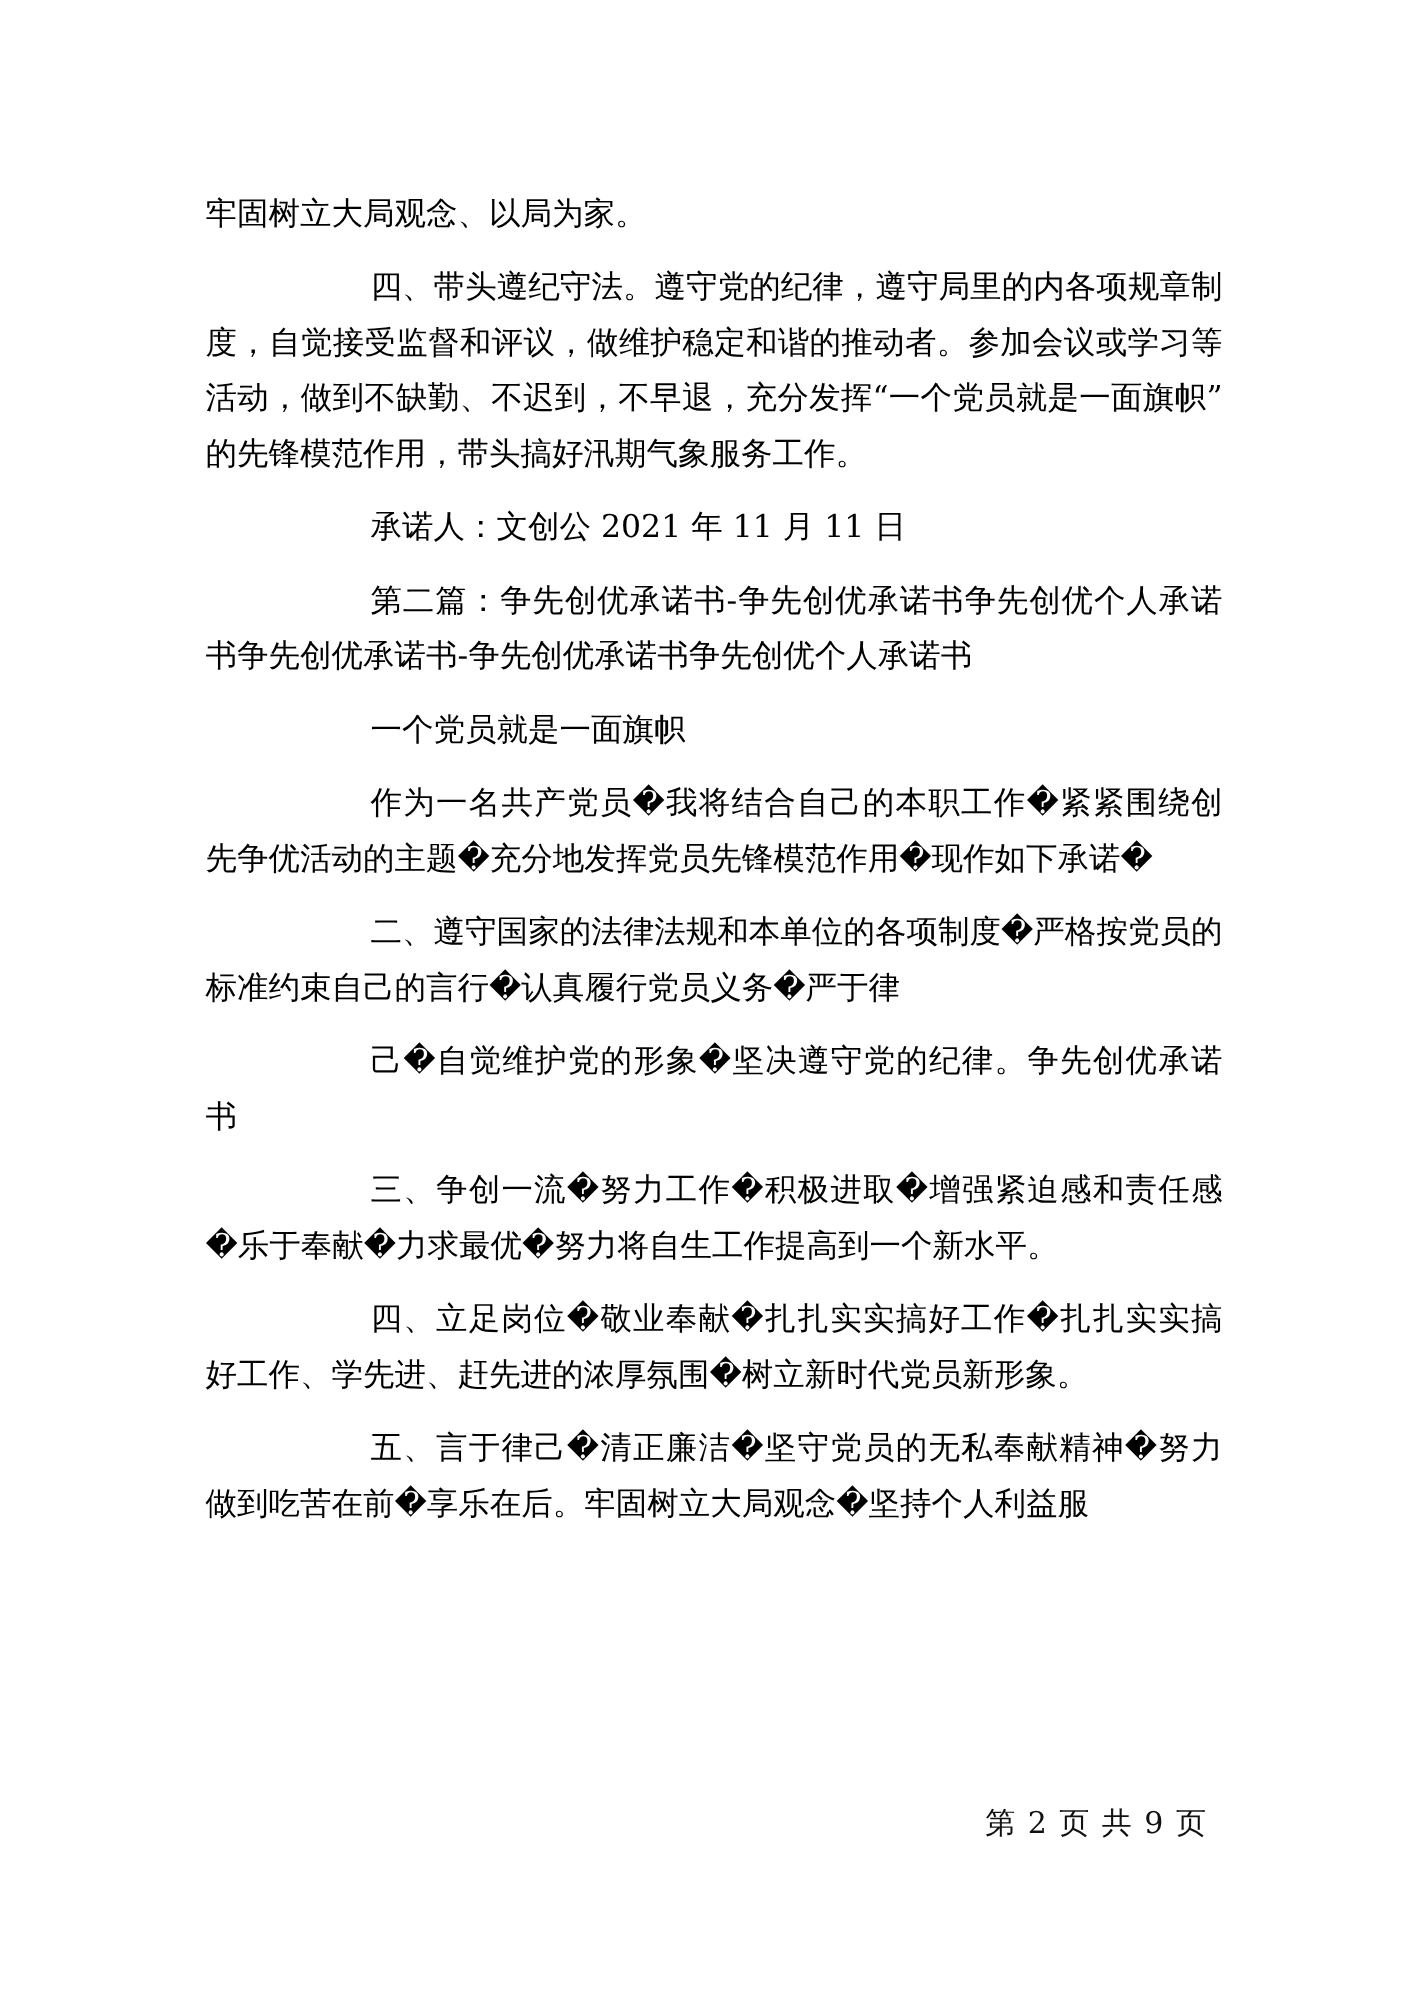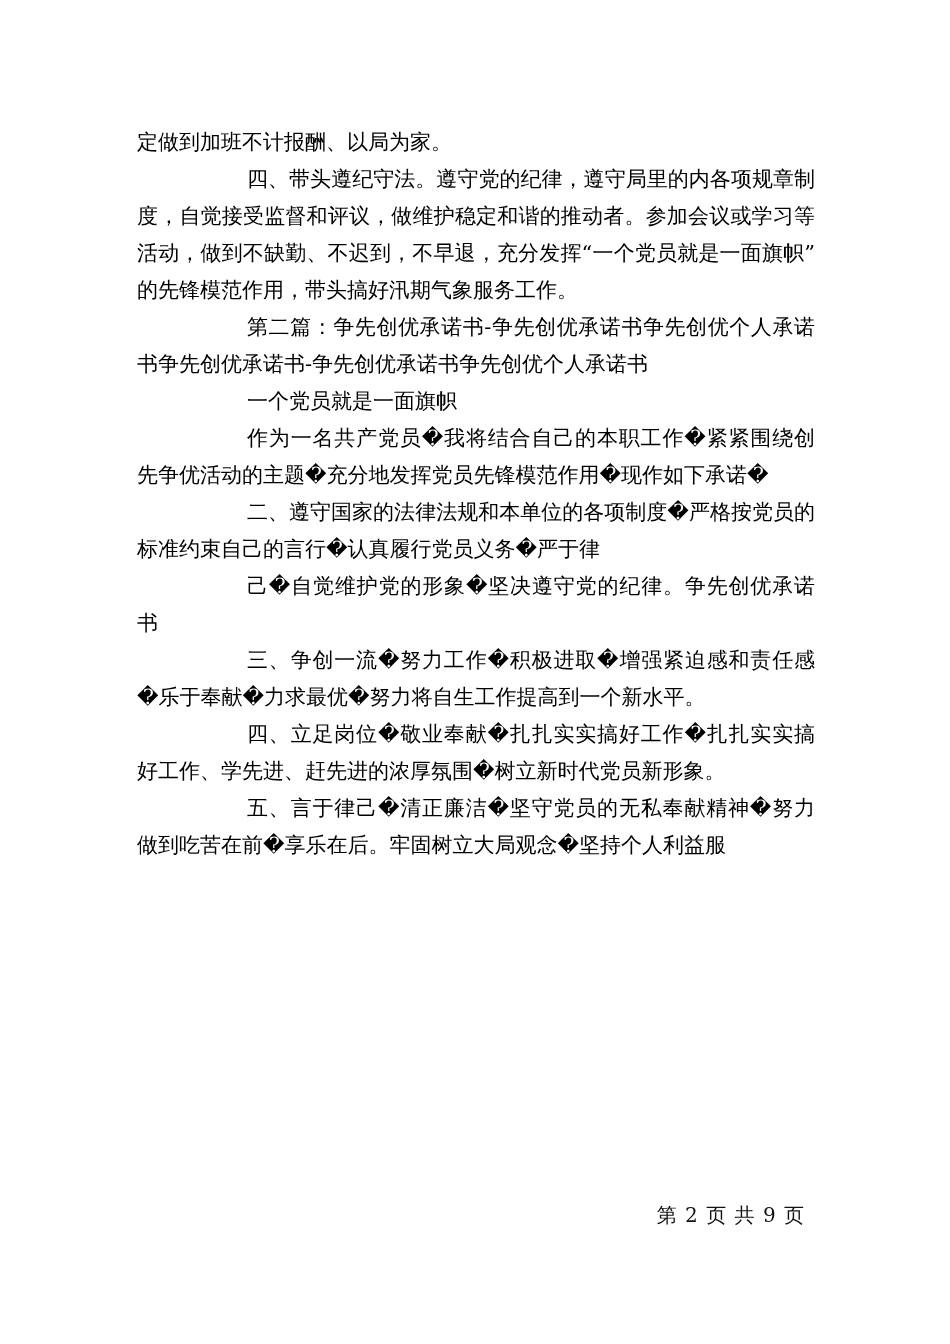--- a/index.html
+++ b/index.html
@@ -26,38 +26,40 @@
     font-size: 21px;
     line-height: 37px;
     text-align: justify;
   }
   .content p {
     margin: 0;
     padding: 0;
   }
   .content p.indent {
     text-indent: 110px;
+    margin-top: 12px;
   }
   .footer {
     position: absolute;
     top: 1202px;
     right: 145px;
     font-size: 20px;
     color: #111111;
     letter-spacing: 1px;
     white-space: nowrap;
   }
 </style>
 </head>
 <body>
 
 <div class="page">
   <div class="content">
-    <p class="noindent">定做到加班不计报酬、以局为家。</p>
+    <p class="noindent">牢固树立大局观念、以局为家。</p>
     <p class="indent">四、带头遵纪守法。遵守党的纪律，遵守局里的内各项规章制度，自觉接受监督和评议，做维护稳定和谐的推动者。参加会议或学习等活动，做到不缺勤、不迟到，不早退，充分发挥“一个党员就是一面旗帜”的先锋模范作用，带头搞好汛期气象服务工作。</p>
+    <p class="indent">承诺人：文创公 2021 年 11 月 11 日</p>
     <p class="indent">第二篇：争先创优承诺书-争先创优承诺书争先创优个人承诺书争先创优承诺书-争先创优承诺书争先创优个人承诺书</p>
     <p class="indent">一个党员就是一面旗帜</p>
     <p class="indent">作为一名共产党员�我将结合自己的本职工作�紧紧围绕创先争优活动的主题�充分地发挥党员先锋模范作用�现作如下承诺�</p>
     <p class="indent">二、遵守国家的法律法规和本单位的各项制度�严格按党员的标准约束自己的言行�认真履行党员义务�严于律</p>
     <p class="indent">己�自觉维护党的形象�坚决遵守党的纪律。争先创优承诺书</p>
     <p class="indent">三、争创一流�努力工作�积极进取�增强紧迫感和责任感�乐于奉献�力求最优�努力将自生工作提高到一个新水平。</p>
     <p class="indent">四、立足岗位�敬业奉献�扎扎实实搞好工作�扎扎实实搞好工作、学先进、赶先进的浓厚氛围�树立新时代党员新形象。</p>
     <p class="indent">五、言于律己�清正廉洁�坚守党员的无私奉献精神�努力做到吃苦在前�享乐在后。牢固树立大局观念�坚持个人利益服</p>
   </div>
   <div class="footer">第 2 页 共 9 页</div>

